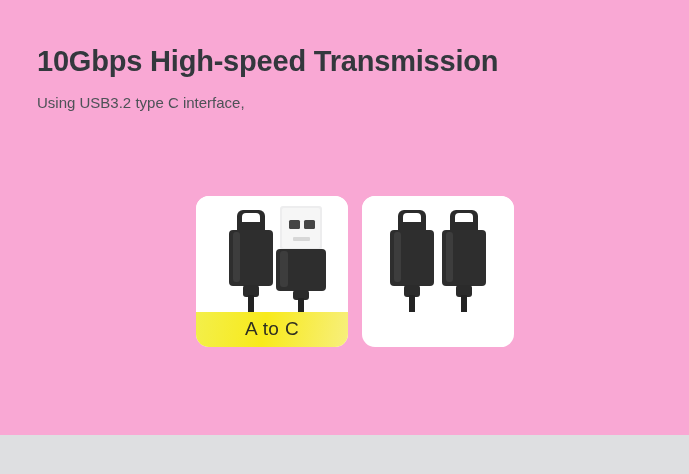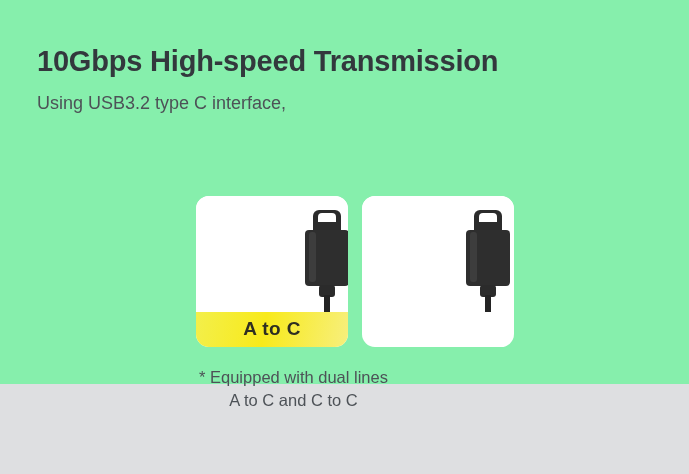--- a/index.html
+++ b/index.html
@@ -10,41 +10,40 @@
     width: 689px;
     height: 474px;
     overflow: hidden;
     background: #dedfe1;
     font-family: "Liberation Sans", sans-serif;
     -webkit-font-smoothing: antialiased;
   }
   .page {
     position: relative;
     width: 689px;
-    height: 384px;
-    background: #86efac;
-    text-align: center;
+    height: 435px;
+    background: #f9a8d4;
   }
 
   
   .headline {
     position: absolute;
     left: 37px;
     top: 26px;
     font-size: 29px;
     font-weight: bold;
     letter-spacing: -0.2px;
     color: #33383d;
     white-space: nowrap;
   }
   .subcopy {
     position: absolute;
     left: 37px;
     top: 90px;
-    font-size: 18px;
+    font-size: 15px;
     line-height: 26px;
     color: #4d5257;
     white-space: nowrap;
   }
   .subcopy div { white-space: nowrap; }
 
   
   .cards {
     position: absolute;
     left: 196px;
@@ -71,21 +70,20 @@
   .band {
     position: absolute;
     left: 0;
     bottom: 0;
     width: 152px;
     height: 35px;
     background: linear-gradient(180deg, #f4ec14 0%, #f8e70e 55%, #fcf06a 100%);
     display: flex;
     align-items: center;
     justify-content: center;
-    font-weight: bold;
   }
   .card:first-child .band {
     background: linear-gradient(100deg, #f3ef4b 0%, #f8ea1b 45%, #f7ef7d 100%);
   }
   .band-label {
     font-size: 19px;
     color: #2e2e22;
     letter-spacing: 0.4px;
     line-height: 1;
     padding-bottom: 2px;
@@ -186,18 +184,14 @@
             <rect x="84" y="40" width="7" height="50" rx="3" fill="#3f3f3f" opacity="0.85"></rect>
             <rect x="94" y="93" width="16" height="12" rx="3" fill="#2b2b2b"></rect>
             <rect x="99" y="103" width="6" height="17" fill="#232323"></rect>
           </g>
         </svg>
       </div>
     </div>
 
   </div>
 
-  <div class="footnote">
-    <div>* Equipped with dual lines</div>
-    <div>A to C and C to C</div>
-  </div>
 
 </div>
 
 </body></html>

